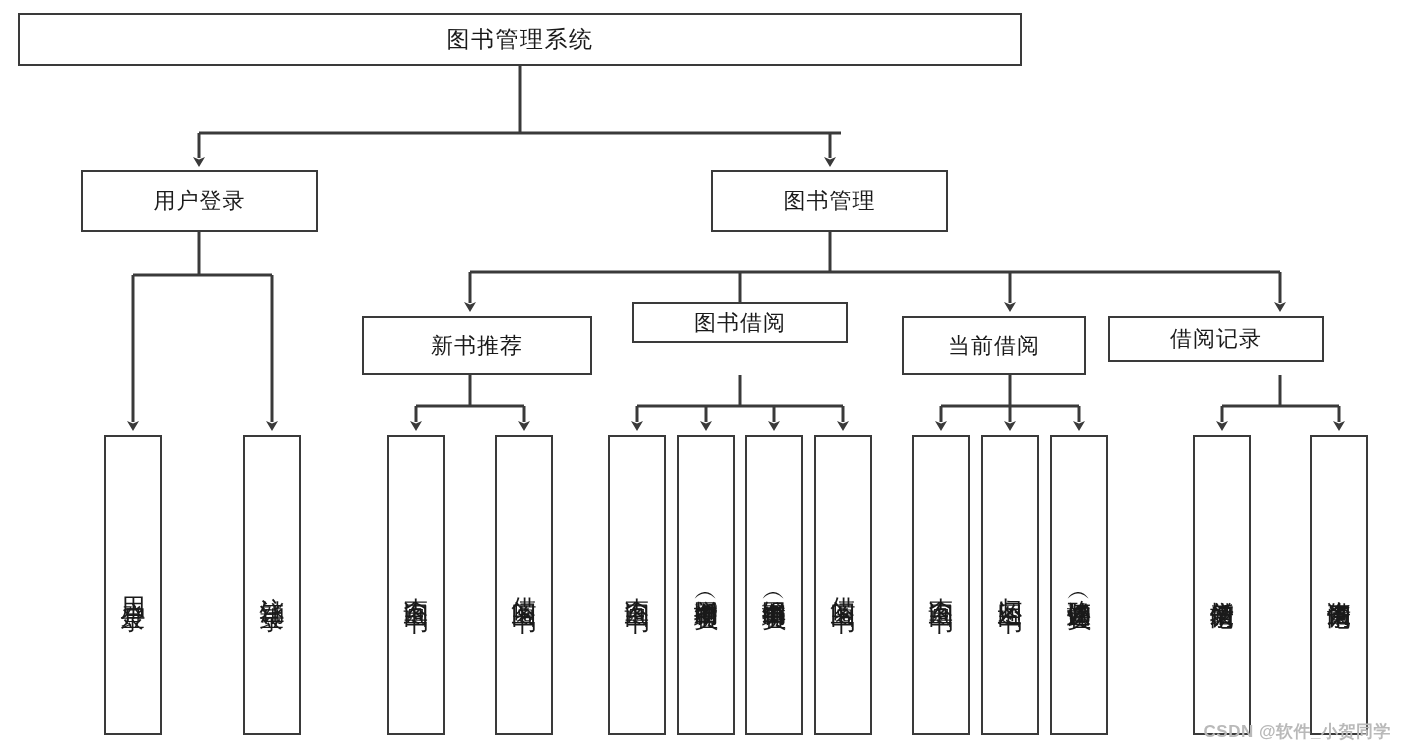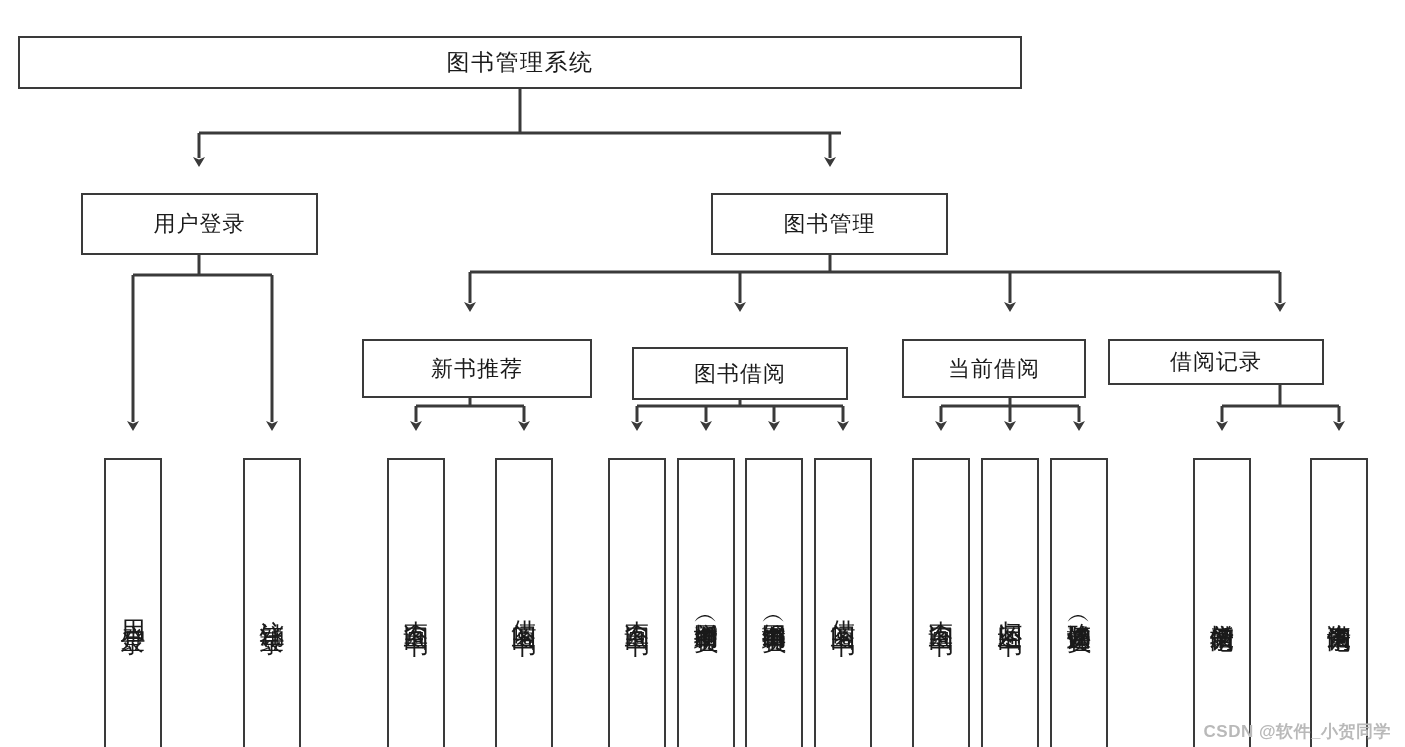--- a/index.html
+++ b/index.html
@@ -27,21 +27,20 @@
   }
   .node {
     position: absolute;
     box-sizing: border-box;
     border: 2.5px solid #3a3a3a;
     background: #ffffff;
     display: flex;
     align-items: center;
     justify-content: center;
     color: #1a1a1a;
-    margin-top: 23px;
   }
   .node-h {
     font-size: 22px;
     letter-spacing: 1px;
   }
   .node-root {
     font-size: 23px;
     letter-spacing: 1.5px;
   }
   .node-leaf {
@@ -122,21 +121,21 @@
       <path d="M1339,406 L1339,422" marker-end="url(#arrow)"></path>
     </g>
   </svg>
 
   <div class="node node-root" style="left:18px; top:13px; width:1004px; height:53px;">图书管理系统</div>
 
   <div class="node node-h" style="left:81px; top:170px; width:237px; height:62px;">用户登录</div>
   <div class="node node-h" style="left:711px; top:170px; width:237px; height:62px;">图书管理</div>
 
   <div class="node node-h" style="left:362px; top:316px; width:230px; height:59px;">新书推荐</div>
-  <div class="node node-h" style="left:632px; top:324px; width:216px; height:53px;">图书借阅</div>
+  <div class="node node-h" style="left:632px; top:302px; width:216px; height:41px;">图书借阅</div>
   <div class="node node-h" style="left:902px; top:316px; width:184px; height:59px;">当前借阅</div>
   <div class="node node-h" style="left:1108px; top:316px; width:216px; height:46px;">借阅记录</div>
 
   <div class="node node-leaf" style="left:104px; top:435px; width:58px; height:300px;">用户登录</div>
   <div class="node node-leaf" style="left:243px; top:435px; width:58px; height:300px;">注销登录</div>
 
   <div class="node node-leaf" style="left:387px; top:435px; width:58px; height:300px;">查询图书</div>
   <div class="node node-leaf" style="left:495px; top:435px; width:58px; height:300px;">借阅图书</div>
 
   <div class="node node-leaf" style="left:608px; top:435px; width:58px; height:300px;">查询图书</div>

